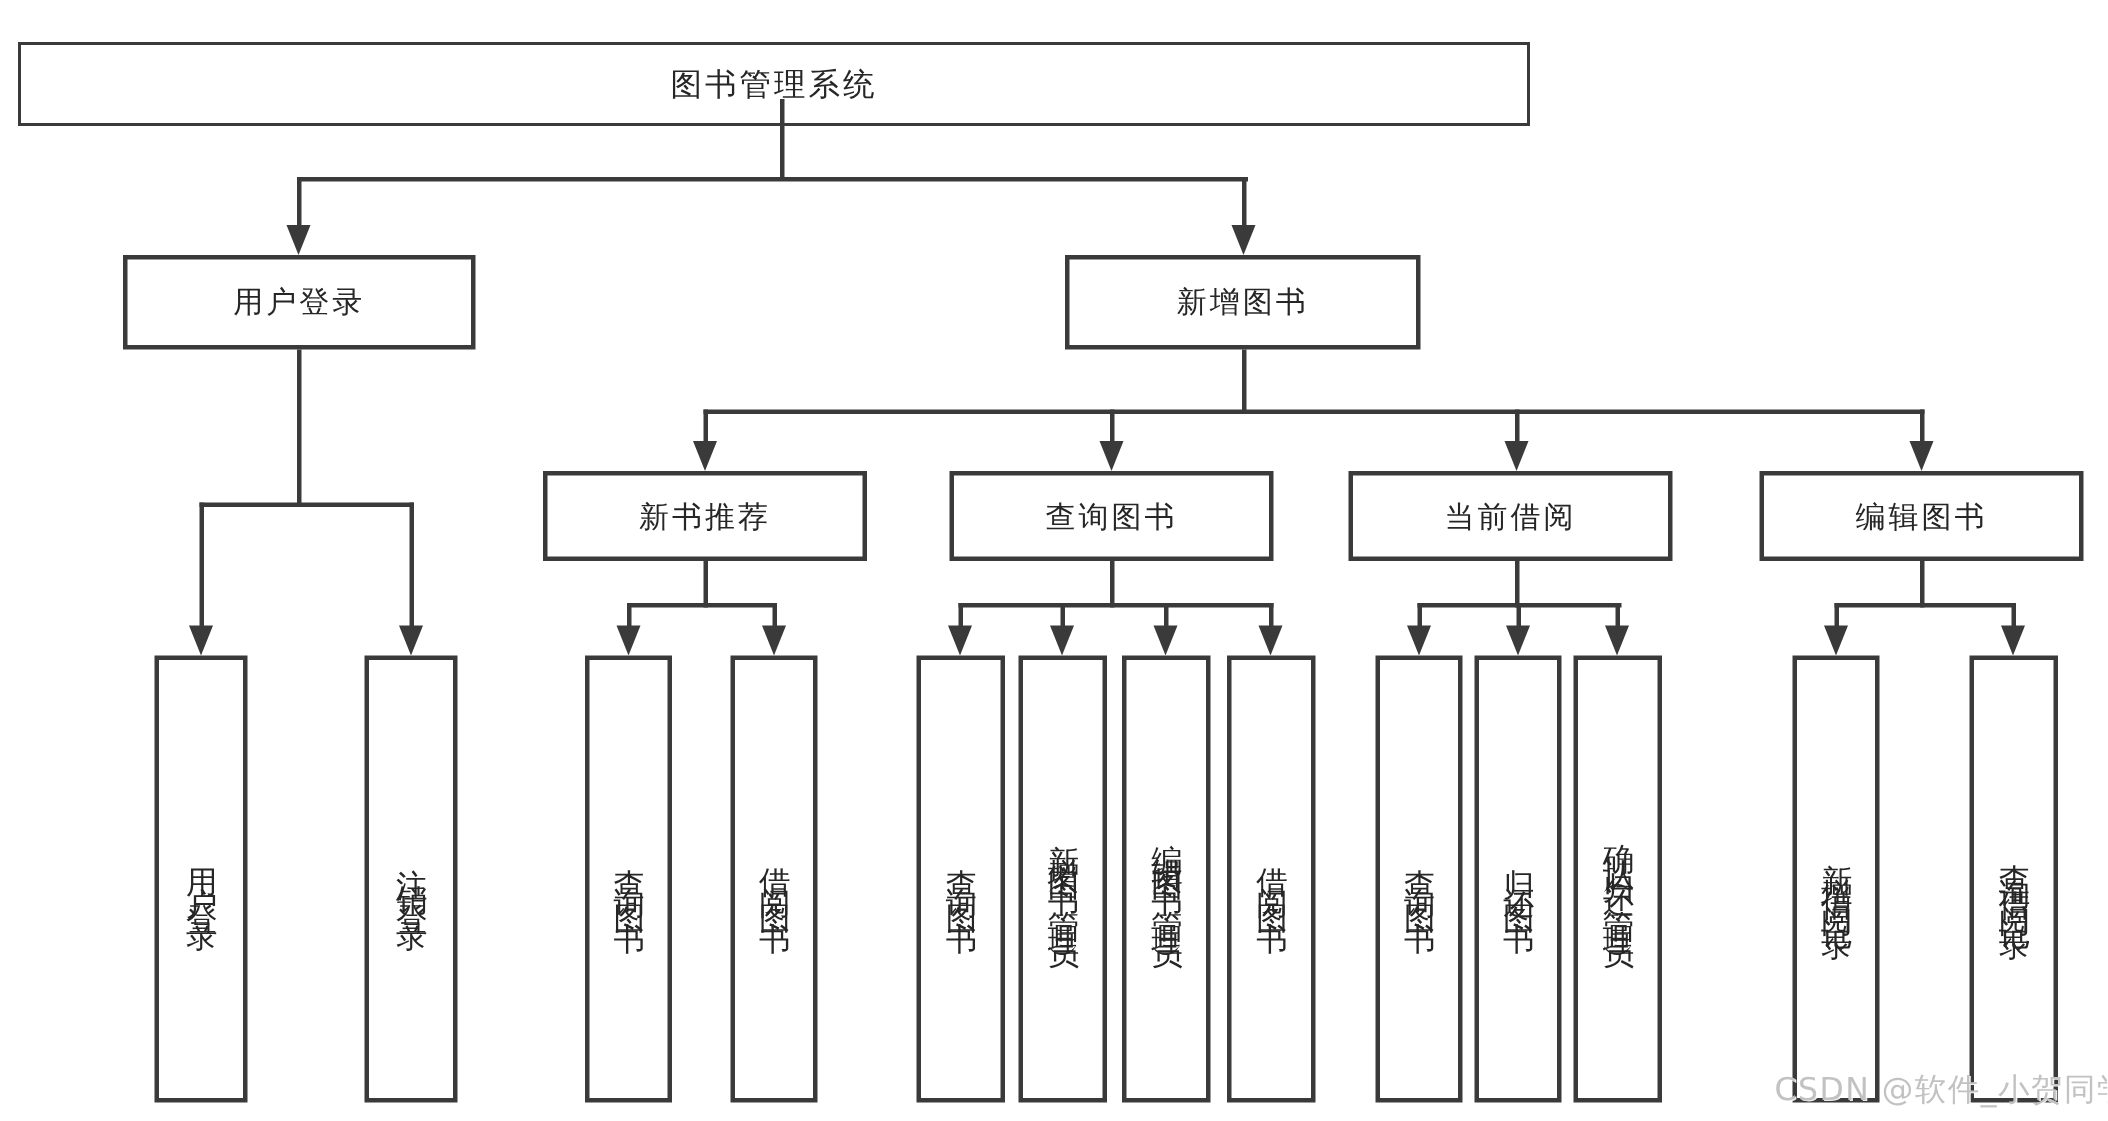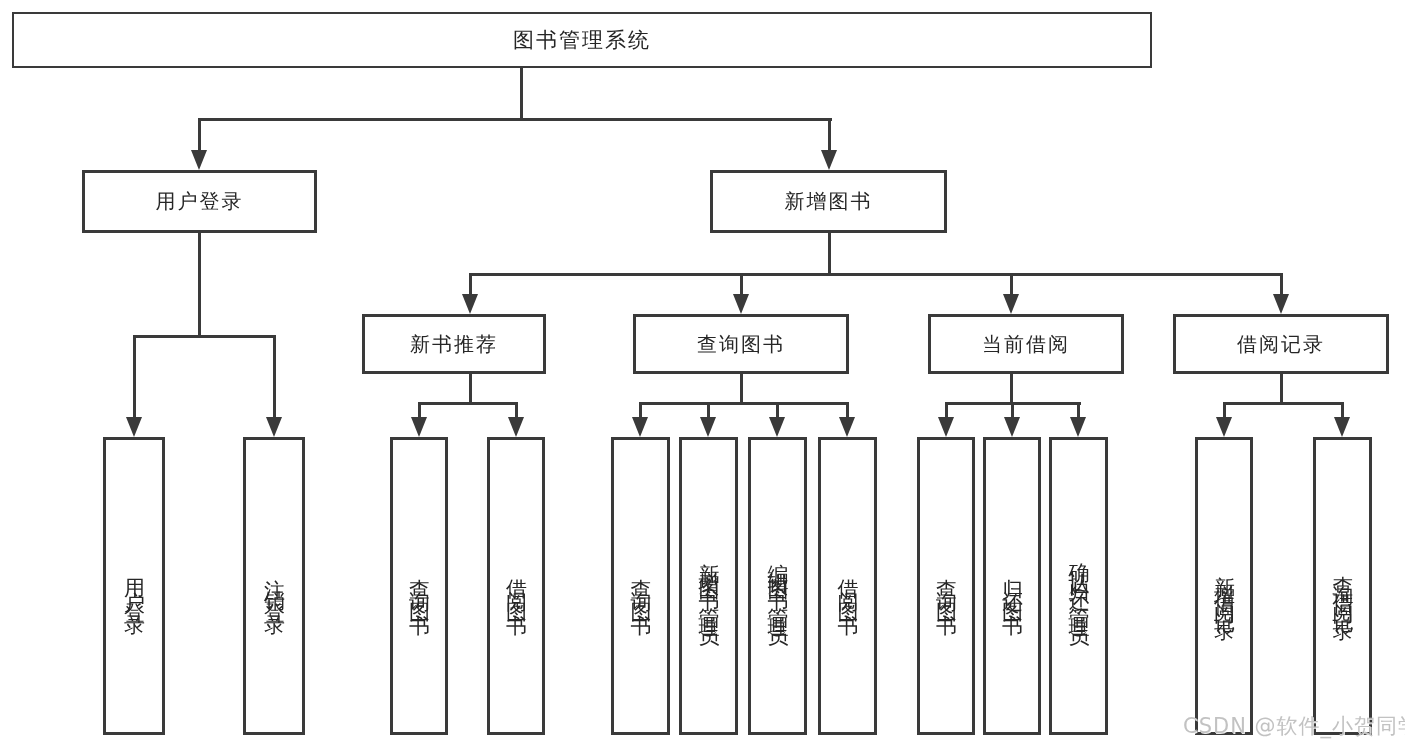--- a/index.html
+++ b/index.html
@@ -30,21 +30,21 @@
     position:absolute; left:1183px; top:712px; font-size:21px;
     color:#c2c2c2; letter-spacing:1px; z-index:5; white-space:nowrap;
     text-shadow:1px 1px 0 rgba(255,255,255,0.9);
   }
 </style>
 </head>
 <body>
 
 <div class="stage">
 
-  <div class="box rootbox" style="left:12px;top:12px;width:1140px;height:56px">图书管理系统</div>
+  <div class="box rootbox" style="left:12px;top:28px;width:1008px;height:56px">图书管理系统</div>
 
   <div class="vl" style="left:520px;top:66px;height:54px"></div>
   <div class="hl" style="left:198px;top:118px;width:634px"></div>
   <div class="vl" style="left:198px;top:118px;height:36px"></div>
   <div class="vl" style="left:828px;top:118px;height:36px"></div>
   <div class="arr" style="left:191px;top:150px"></div>
   <div class="arr" style="left:821px;top:150px"></div>
 
   <div class="box hbox" style="left:82px;top:170px;width:235px;height:63px">用户登录</div>
   <div class="box hbox" style="left:710px;top:170px;width:237px;height:63px">新增图书</div>
@@ -60,24 +60,24 @@
   <div class="hl" style="left:469px;top:273px;width:814px"></div>
   <div class="vl" style="left:469px;top:273px;height:26px"></div>
   <div class="vl" style="left:740px;top:273px;height:26px"></div>
   <div class="vl" style="left:1010px;top:273px;height:26px"></div>
   <div class="vl" style="left:1280px;top:273px;height:26px"></div>
   <div class="arr" style="left:462px;top:294px"></div>
   <div class="arr" style="left:733px;top:294px"></div>
   <div class="arr" style="left:1003px;top:294px"></div>
   <div class="arr" style="left:1273px;top:294px"></div>
 
-  <div class="box hbox" style="left:362px;top:314px;width:184px;height:60px">新书推荐</div>
+  <div class="box hbox" style="left:362px;top:314px;width:216px;height:60px">新书推荐</div>
   <div class="box hbox" style="left:633px;top:314px;width:216px;height:60px">查询图书</div>
-  <div class="box hbox" style="left:928px;top:314px;width:196px;height:60px">当前借阅</div>
-  <div class="box hbox" style="left:1173px;top:314px;width:216px;height:60px">借阅记录</div>
+  <div class="box hbox" style="left:899px;top:314px;width:216px;height:60px">当前借阅</div>
+  <div class="box hbox" style="left:1173px;top:314px;width:216px;height:60px">编辑图书</div>
 
   <div class="vl" style="left:469px;top:373px;height:32px"></div>
   <div class="hl" style="left:418px;top:402px;width:100px"></div>
   <div class="vl" style="left:418px;top:402px;height:18px"></div>
   <div class="vl" style="left:515px;top:402px;height:18px"></div>
   <div class="arr" style="left:411px;top:417px"></div>
   <div class="arr" style="left:508px;top:417px"></div>
 
   <div class="vl" style="left:740px;top:373px;height:32px"></div>
   <div class="hl" style="left:639px;top:402px;width:210px"></div>

